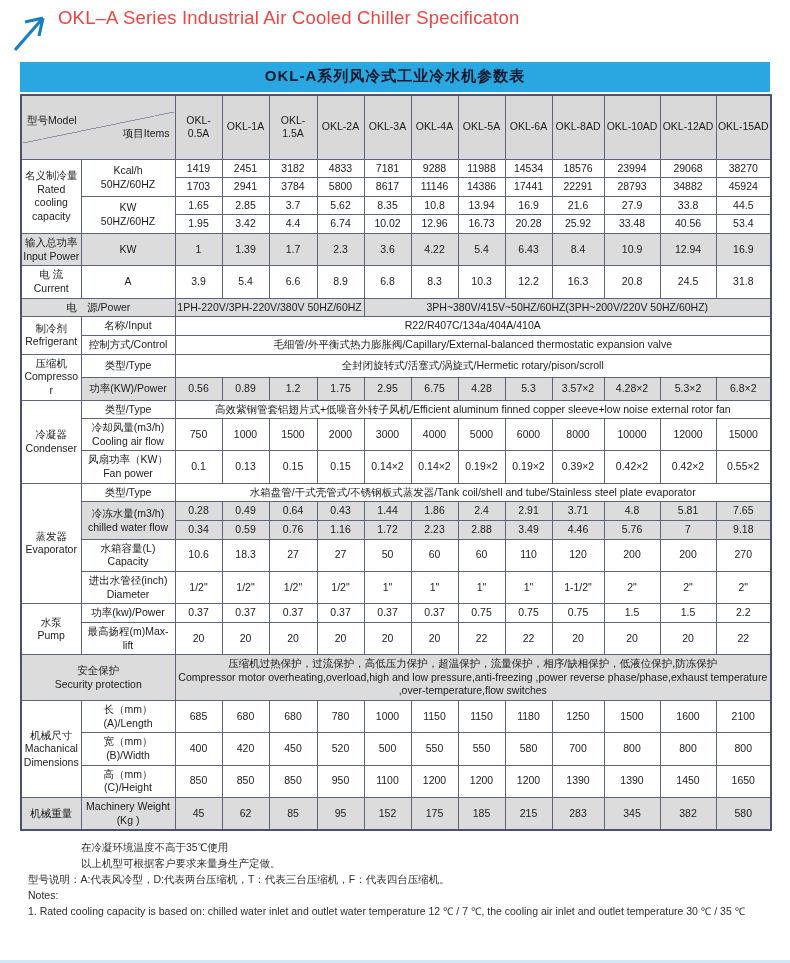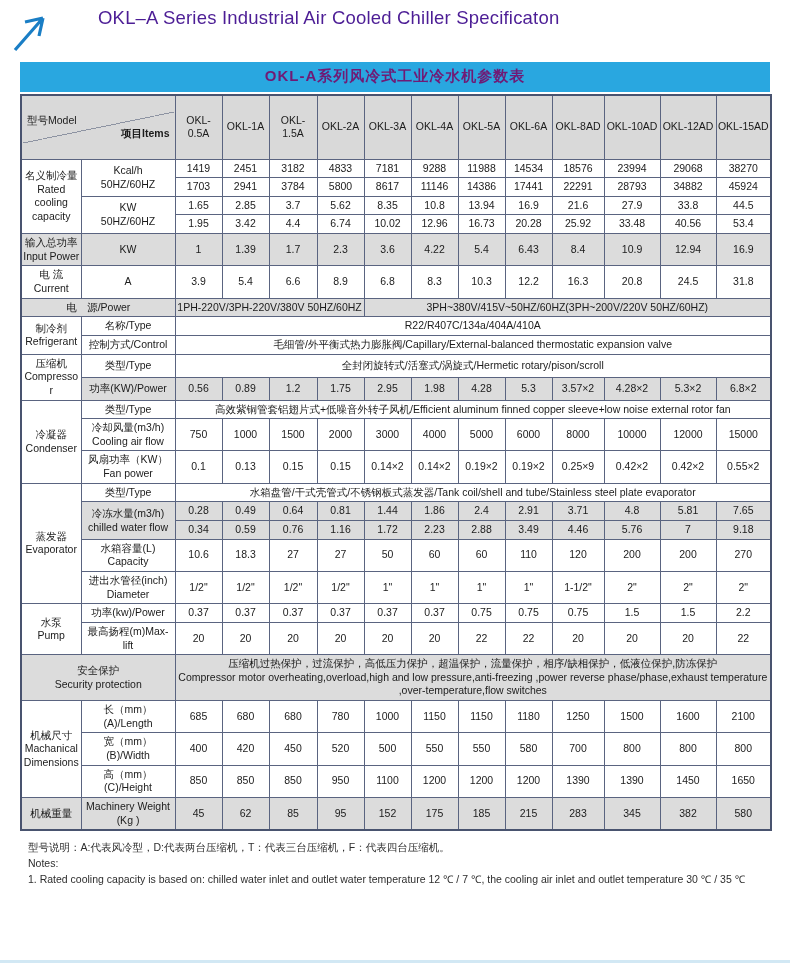--- a/index.html
+++ b/index.html
@@ -8,26 +8,26 @@
     background:#ffffff;
     font-family:"Liberation Sans", sans-serif;
     color:#1b1b1b;
     position:relative;
     overflow:hidden;
   }
   .page-header { display:flex; align-items:flex-start; padding:6px 20px 0 10px; }
   .logo-box { width:42px; height:46px; flex:0 0 42px; margin-top:4px; }
   .titles { margin-left:6px; }
   .title-cn { font-size:28px; font-weight:bold; letter-spacing:1px; line-height:1.15; }
-  .title-en { font-size:18.5px; font-weight:normal; color:#4c1d95; margin-top:1px; letter-spacing:0.2px;margin-left:40px; }
+  .title-en { font-size:18.5px; font-weight:normal; color:#ef4444; margin-top:1px; letter-spacing:0.2px; }
 
   .banner {
     margin:6px 20px 2px 20px;
     background:#29a7e0;
-    color:#701a75;
+    color:#0f172a;
     font-size:15px; font-weight:bold;
     text-align:center;
     padding:5px 0 6px 0;
     letter-spacing:1px;
   }
 
   table.spec {
     width:750px;
     margin:0 20px;
     border-collapse:collapse;
@@ -47,21 +47,21 @@
     word-wrap:break-word;
   }
   th.model-h { background:#d9d9d9; height:27px; }
   td.corner { background:#d9d9d9; padding:0; }
   .corner-inner {
     height:100%; min-height:31px;
     display:flex; flex-direction:column; justify-content:space-between;
     background-image:linear-gradient(to bottom right, transparent 49.2%, #8d93a2 49.2%, #8d93a2 50.8%, transparent 50.8%);
   }
   .corner-tl { text-align:left; padding:2px 0 0 4px; }
-  .corner-br { text-align:right; padding:0 4px 2px 0;font-weight:bold; }
+  .corner-br { text-align:right; padding:0 4px 2px 0; }
   td.v { padding:7px 1px; }
   td.label1 { padding:3px 1px; }
   td.label2 { padding:3px 1px; }
   td.span { padding:4px 2px; }
   td.left {
     text-align:left; padding:5px 8px; line-height:1.7;
   }
   tr.shaded td { background:#dcdcdc; }
 
   .notes { margin:9px 20px 0 28px; font-size:10.5px; color:#2e2e2e; line-height:1.52; }
@@ -232,41 +232,41 @@
         <td class="v">31.8</td>
       </tr>
       <tr class="shaded">
         <td class="label1" colspan="2">电　源/Power</td>
         <td class="span" colspan="4">1PH-220V/3PH-220V/380V 50HZ/60HZ</td>
         <td class="span" colspan="8">3PH~380V/415V~50HZ/60HZ(3PH~200V/220V  50HZ/60HZ)</td>
       </tr>
       <tr>
         <td class="label1" rowspan="2">制冷剂
 Refrigerant</td>
-        <td class="label2">名称/Type</td>
+        <td class="label2">名称/Input</td>
         <td class="span" colspan="12">R22/R407C/134a/404A/410A</td>
       </tr>
       <tr>
         <td class="label2">控制方式/Control</td>
         <td class="span" colspan="12">毛细管/外平衡式热力膨胀阀/Capillary/External-balanced thermostatic expansion valve</td>
       </tr>
       <tr>
         <td class="label1" rowspan="2">压缩机
 Compressor</td>
         <td class="label2">类型/Type</td>
         <td class="span" colspan="12">全封闭旋转式/活塞式/涡旋式/Hermetic rotary/pison/scroll</td>
       </tr>
       <tr class="shaded">
         <td class="label2">功率(KW)/Power</td>
         <td class="v">0.56</td>
         <td class="v">0.89</td>
         <td class="v">1.2</td>
         <td class="v">1.75</td>
         <td class="v">2.95</td>
-        <td class="v">1.98</td>
+        <td class="v">6.75</td>
         <td class="v">4.28</td>
         <td class="v">5.3</td>
         <td class="v">3.57×2</td>
         <td class="v">4.28×2</td>
         <td class="v">5.3×2</td>
         <td class="v">6.8×2</td>
       </tr>
       <tr>
         <td class="label1" rowspan="3">冷凝器
 Condenser</td>
@@ -293,38 +293,38 @@
         <td class="label2">风扇功率（KW）
 Fan power</td>
         <td class="v">0.1</td>
         <td class="v">0.13</td>
         <td class="v">0.15</td>
         <td class="v">0.15</td>
         <td class="v">0.14×2</td>
         <td class="v">0.14×2</td>
         <td class="v">0.19×2</td>
         <td class="v">0.19×2</td>
-        <td class="v">0.25×9</td>
+        <td class="v">0.39×2</td>
         <td class="v">0.42×2</td>
         <td class="v">0.42×2</td>
         <td class="v">0.55×2</td>
       </tr>
       <tr>
         <td class="label1" rowspan="5">蒸发器
 Evaporator</td>
         <td class="label2">类型/Type</td>
         <td class="span" colspan="12">水箱盘管/干式壳管式/不锈钢板式蒸发器/Tank coil/shell and tube/Stainless steel plate evaporator</td>
       </tr>
       <tr class="shaded">
         <td class="label2" rowspan="2">冷冻水量(m3/h)
 chilled water flow</td>
         <td class="v">0.28</td>
         <td class="v">0.49</td>
         <td class="v">0.64</td>
-        <td class="v">0.81</td>
+        <td class="v">0.43</td>
         <td class="v">1.44</td>
         <td class="v">1.86</td>
         <td class="v">2.4</td>
         <td class="v">2.91</td>
         <td class="v">3.71</td>
         <td class="v">4.8</td>
         <td class="v">5.81</td>
         <td class="v">7.65</td>
       </tr>
       <tr class="shaded">
@@ -474,18 +474,20 @@
         <td class="v">283</td>
         <td class="v">345</td>
         <td class="v">382</td>
         <td class="v">580</td>
       </tr>
     </tbody>
 </table>
 
 <div class="notes">
 
+    <div class="note-line ind-c">在冷凝环境温度不高于35℃使用</div>
+    <div class="note-line ind-c">以上机型可根据客户要求来量身生产定做。</div>
     <div class="note-line">型号说明：A:代表风冷型，D:代表两台压缩机，T：代表三台压缩机，F：代表四台压缩机。</div>
     <div class="note-line">Notes:</div>
     <div class="note-line">1. Rated cooling capacity is based on: chilled water inlet and outlet water temperature 12 ℃ / 7 ℃, the cooling air inlet and outlet temperature 30 ℃ / 35 ℃</div>
   </div>
 
 <div class="bottom-bar"></div>
 
 </body></html>

